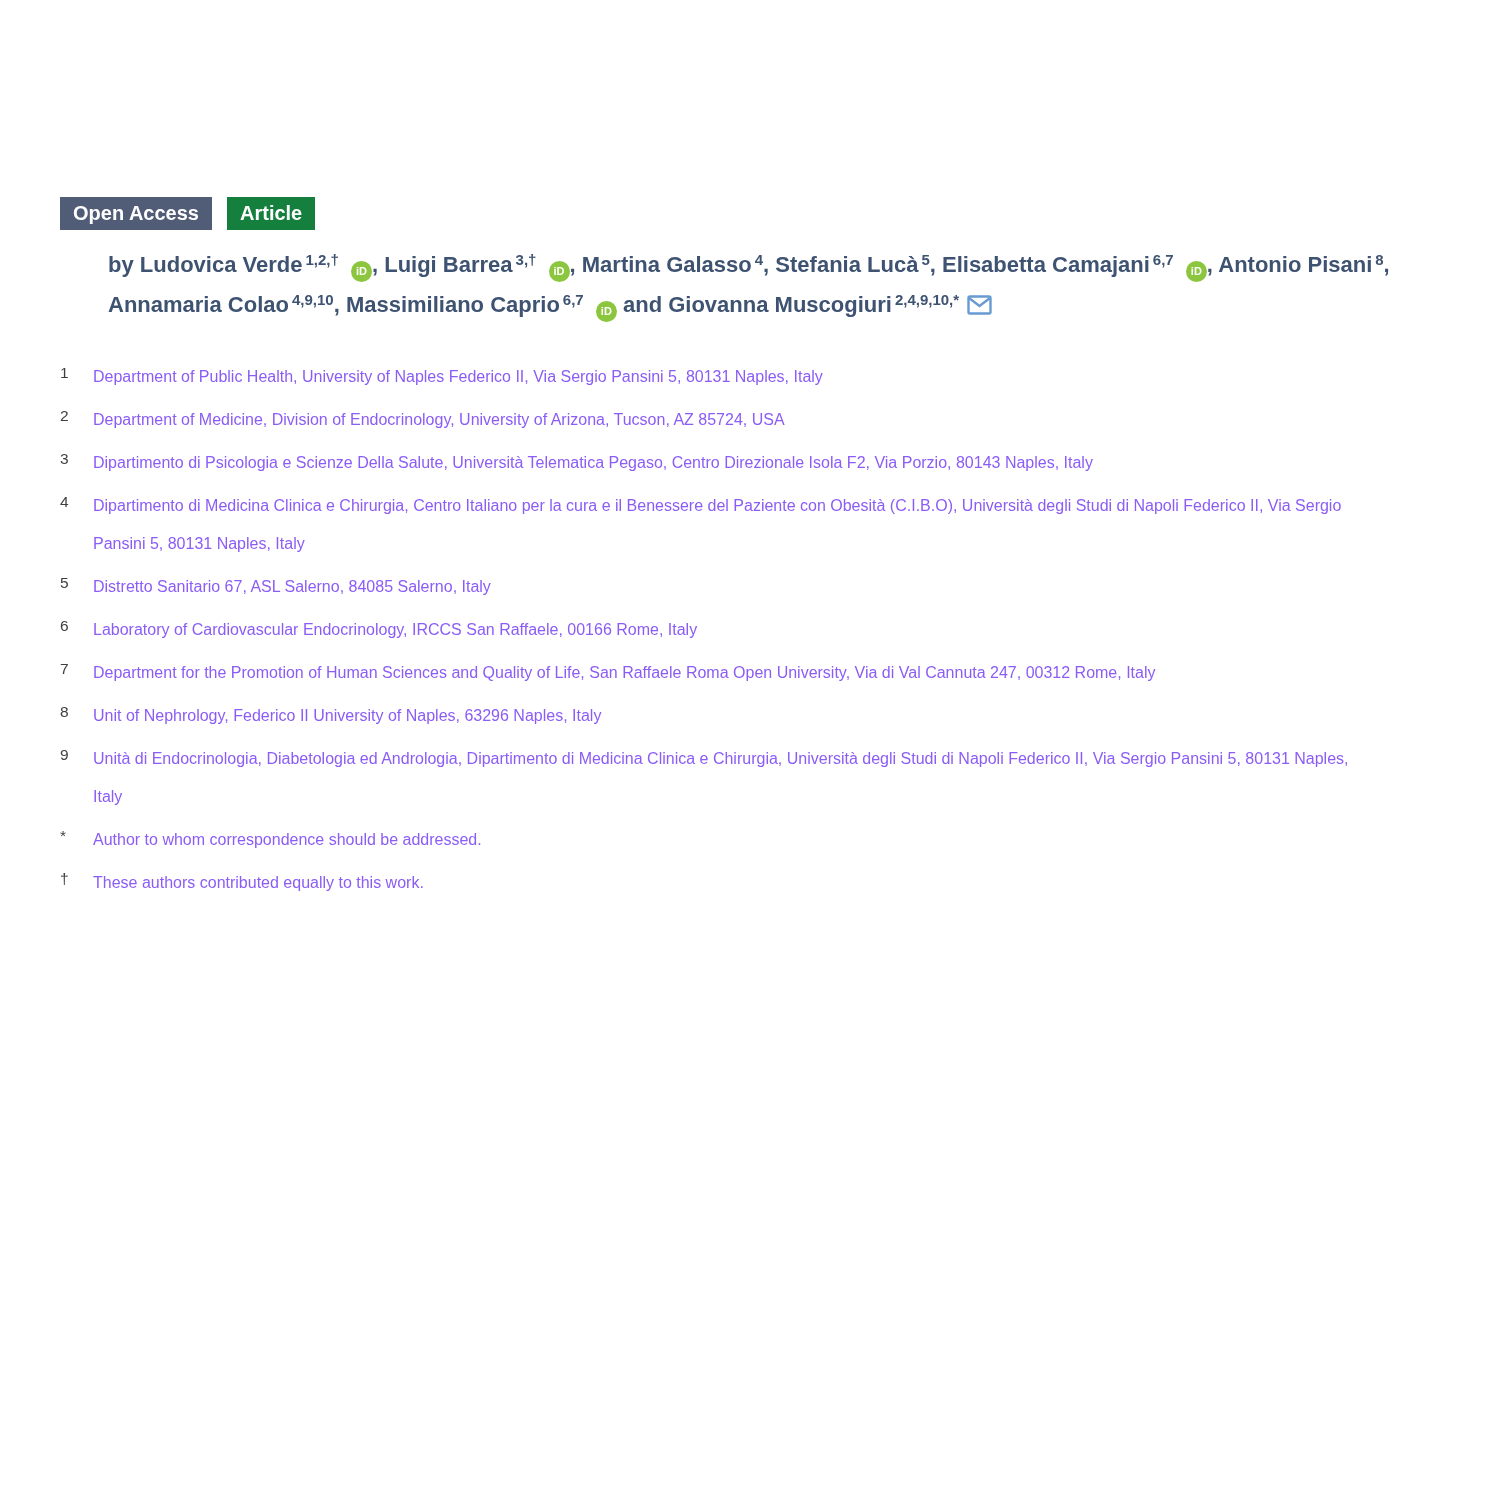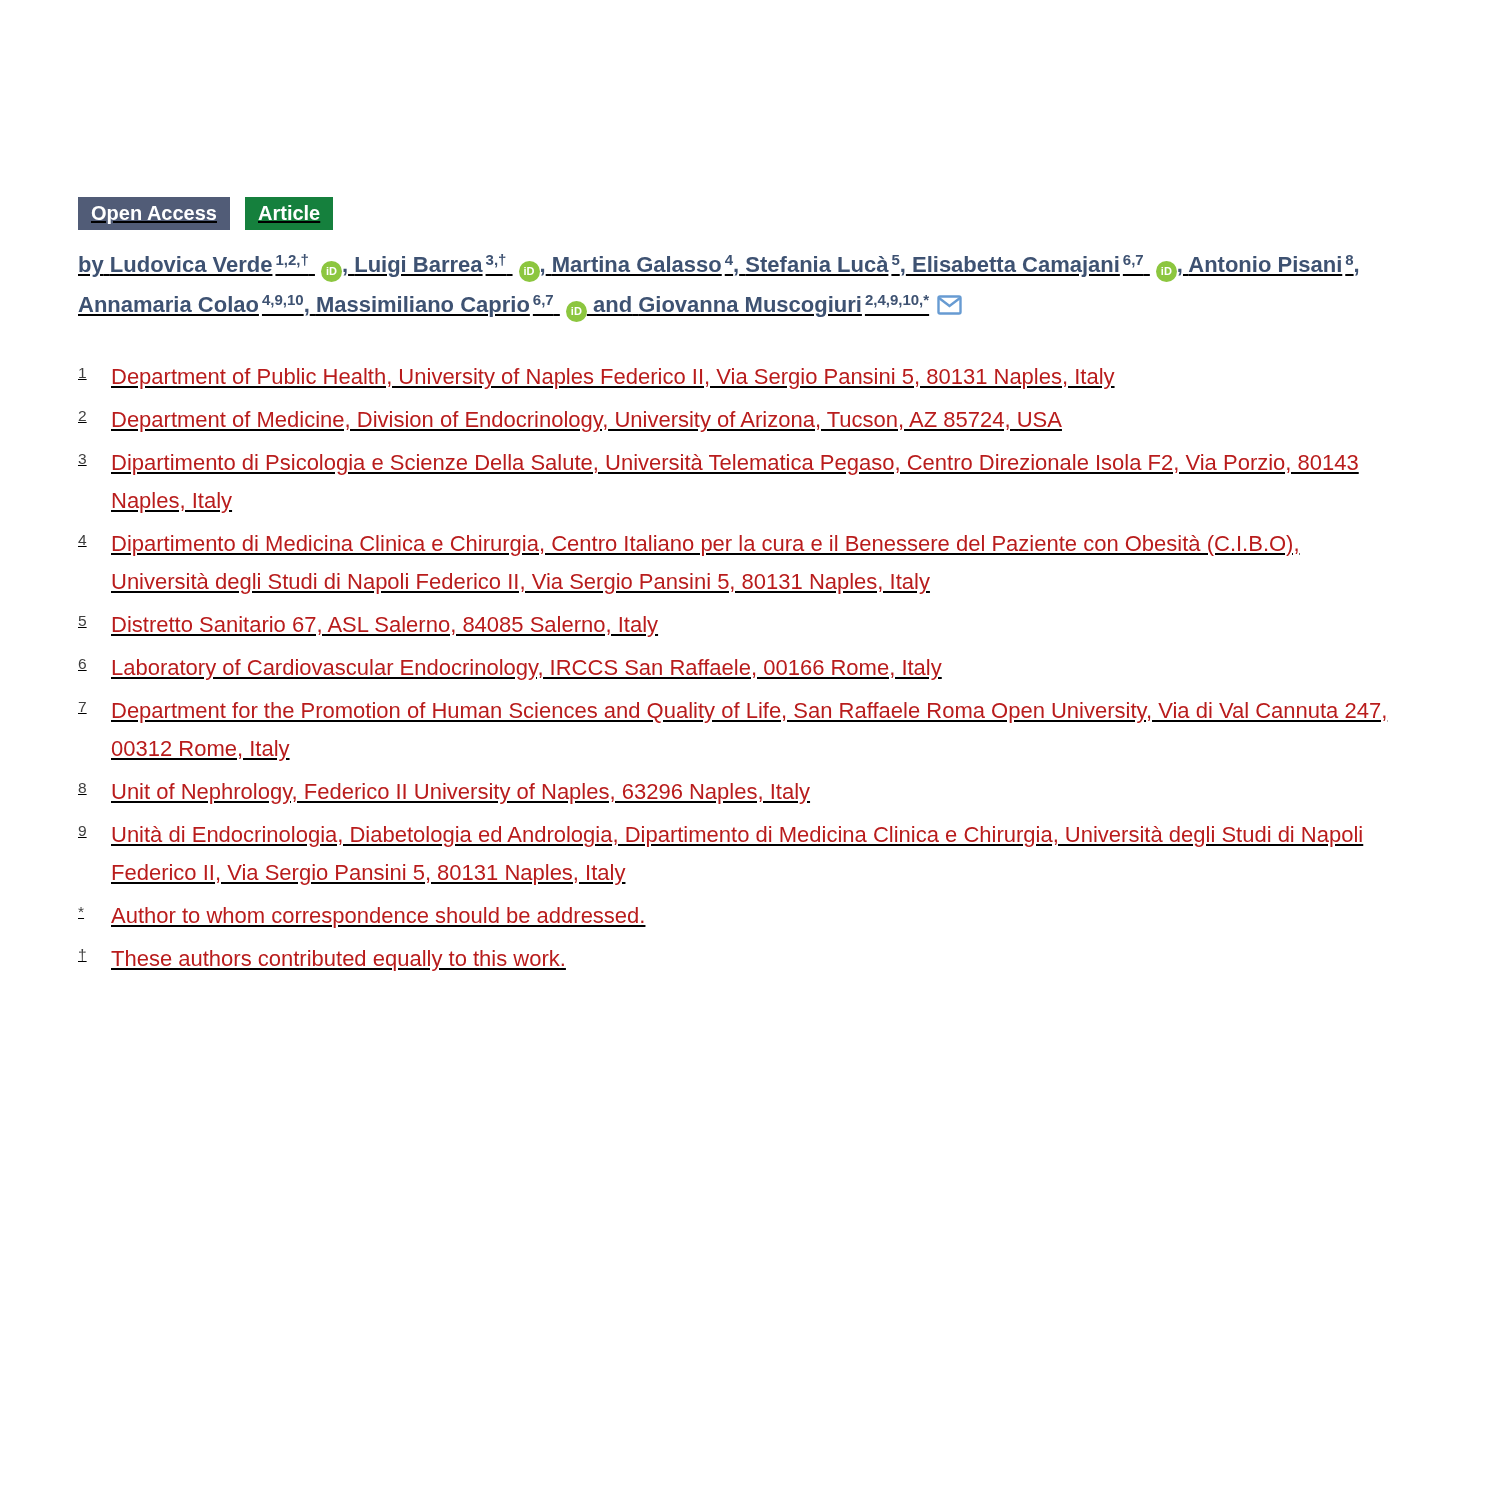--- a/index.html
+++ b/index.html
@@ -9,22 +9,21 @@
     font-family: "Liberation Sans", sans-serif;
   }
   .page {
     position: relative;
     width: 1500px;
     height: 1500px;
     background: #ffffff;
     overflow: hidden;
   }
   .content {
-    padding: 197px 75px 0 78px;
-    text-decoration: underline;
+    padding: 197px 75px 0 60px;
   }
   
   .badges {
     display: flex;
     gap: 15px;
     align-items: center;
   }
   .badge {
     display: inline-block;
     color: #ffffff;
@@ -49,20 +48,21 @@
   }
 
   
   .byline {
     margin-top: 15px;
     max-width: 1320px;
     font-size: 22px;
     line-height: 40px;
     font-weight: bold;
     color: #3e5272;
+    margin-left: 48px;
   }
   .byline .author-name { cursor: pointer; }
   .byline sup {
     font-size: 15px;
     line-height: 0;
     position: relative;
     top: -7px;
     vertical-align: baseline;
     margin-left: 3px;
   }
@@ -101,23 +101,23 @@
   .affil-marker {
     flex: 0 0 33px;
     font-size: 15.5px;
     line-height: 24px;
     padding-top: 3px;
     color: #3f3f3f;
   }
   .affil-text {
     flex: 1;
     max-width: 1278px;
-    font-size: 22px;
+    font-size: 16px;
     line-height: 38px;
-    color: #b91c1c;
+    color: #8b5cf6;
   }
 </style>
 </head>
 <body>
 
 <div class="page">
   <div class="content">
 
     <div class="badges">
       <span class="badge badge-open-access">Open Access</span>

